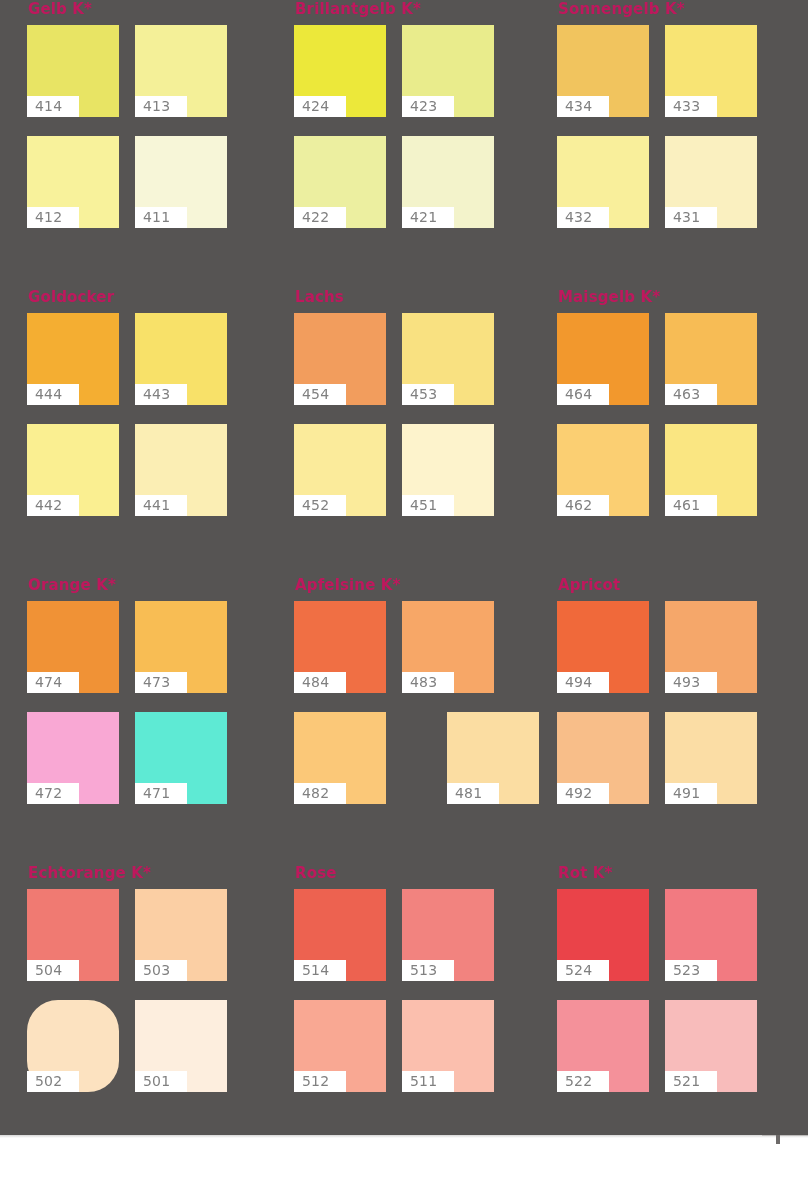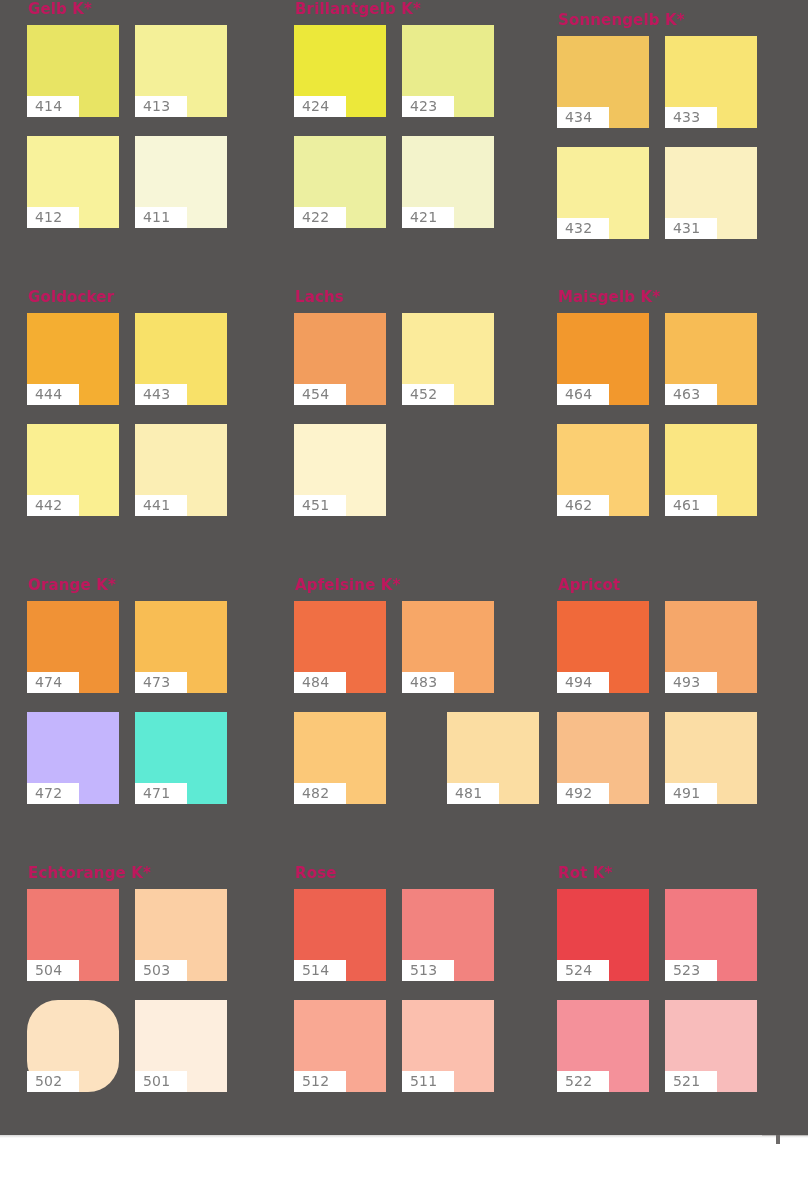--- a/index.html
+++ b/index.html
@@ -151,21 +151,21 @@
             <span class="swatch-code">423</span>
           </div>
           <div class="swatch" style="background: rgb(236, 239, 160);">
             <span class="swatch-code">422</span>
           </div>
           <div class="swatch" style="background: rgb(243, 243, 203);">
             <span class="swatch-code">421</span>
           </div>
         </div>
       </div>
-      <div class="group" style="left: 557px; top: 11px;">
+      <div class="group" style="left: 557px; top: 0px;">
         <div class="group-title">Sonnengelb K*</div>
         <div class="swatch-grid">
           <div class="swatch" style="background: rgb(241, 196, 94);">
             <span class="swatch-code">434</span>
           </div>
           <div class="swatch" style="background: rgb(248, 228, 116);">
             <span class="swatch-code">433</span>
           </div>
           <div class="swatch" style="background: rgb(249, 239, 155);">
             <span class="swatch-code">432</span>
@@ -191,20 +191,23 @@
             <span class="swatch-code">441</span>
           </div>
         </div>
       </div>
       <div class="group" style="left: 294px; top: 288px;">
         <div class="group-title">Lachs</div>
         <div class="swatch-grid">
           <div class="swatch" style="background: rgb(242, 157, 93);">
             <span class="swatch-code">454</span>
           </div>
+          <div class="swatch" style="background: rgb(249, 225, 129);">
+            <span class="swatch-code">453</span>
+          </div>
           <div class="swatch" style="background: rgb(251, 235, 155);">
             <span class="swatch-code">452</span>
           </div>
           <div class="swatch" style="background: rgb(253, 243, 204);">
             <span class="swatch-code">451</span>
           </div>
         </div>
       </div>
       <div class="group" style="left: 557px; top: 288px;">
         <div class="group-title">Maisgelb K*</div>
@@ -225,21 +228,21 @@
       </div>
       <div class="group" style="left: 27px; top: 576px;">
         <div class="group-title">Orange K*</div>
         <div class="swatch-grid">
           <div class="swatch" style="background: rgb(240, 146, 54);">
             <span class="swatch-code">474</span>
           </div>
           <div class="swatch" style="background: rgb(248, 189, 84);">
             <span class="swatch-code">473</span>
           </div>
-          <div class="swatch" style="background: #c4b5fd;">
+          <div class="swatch" style="background: #f9a8d4;">
             <span class="swatch-code">472</span>
           </div>
           <div class="swatch" style="background: #5eead4;">
             <span class="swatch-code">471</span>
           </div>
         </div>
       </div>
       <div class="group" style="left: 294px; top: 576px;">
         <div class="group-title">Apfelsine K*</div>
         <div class="swatch-grid">

